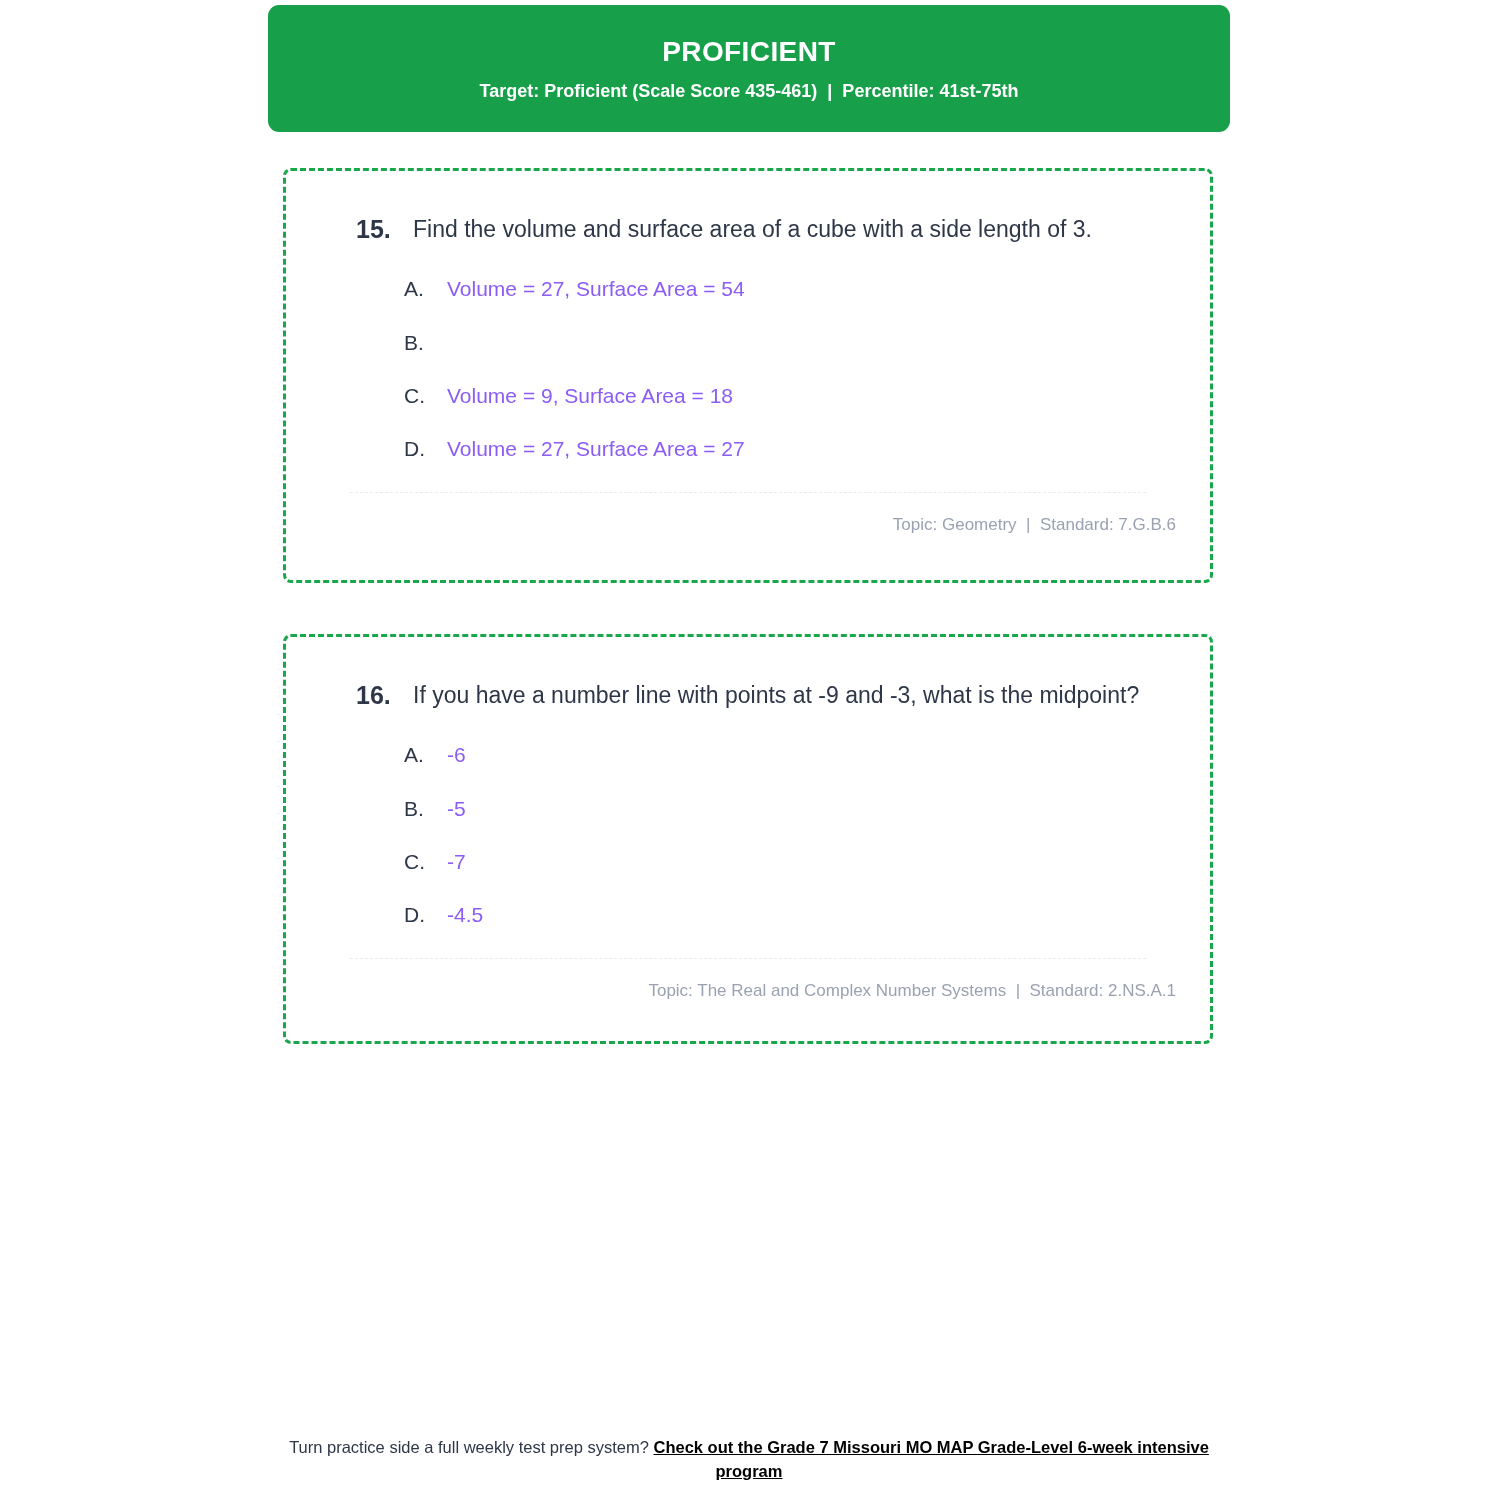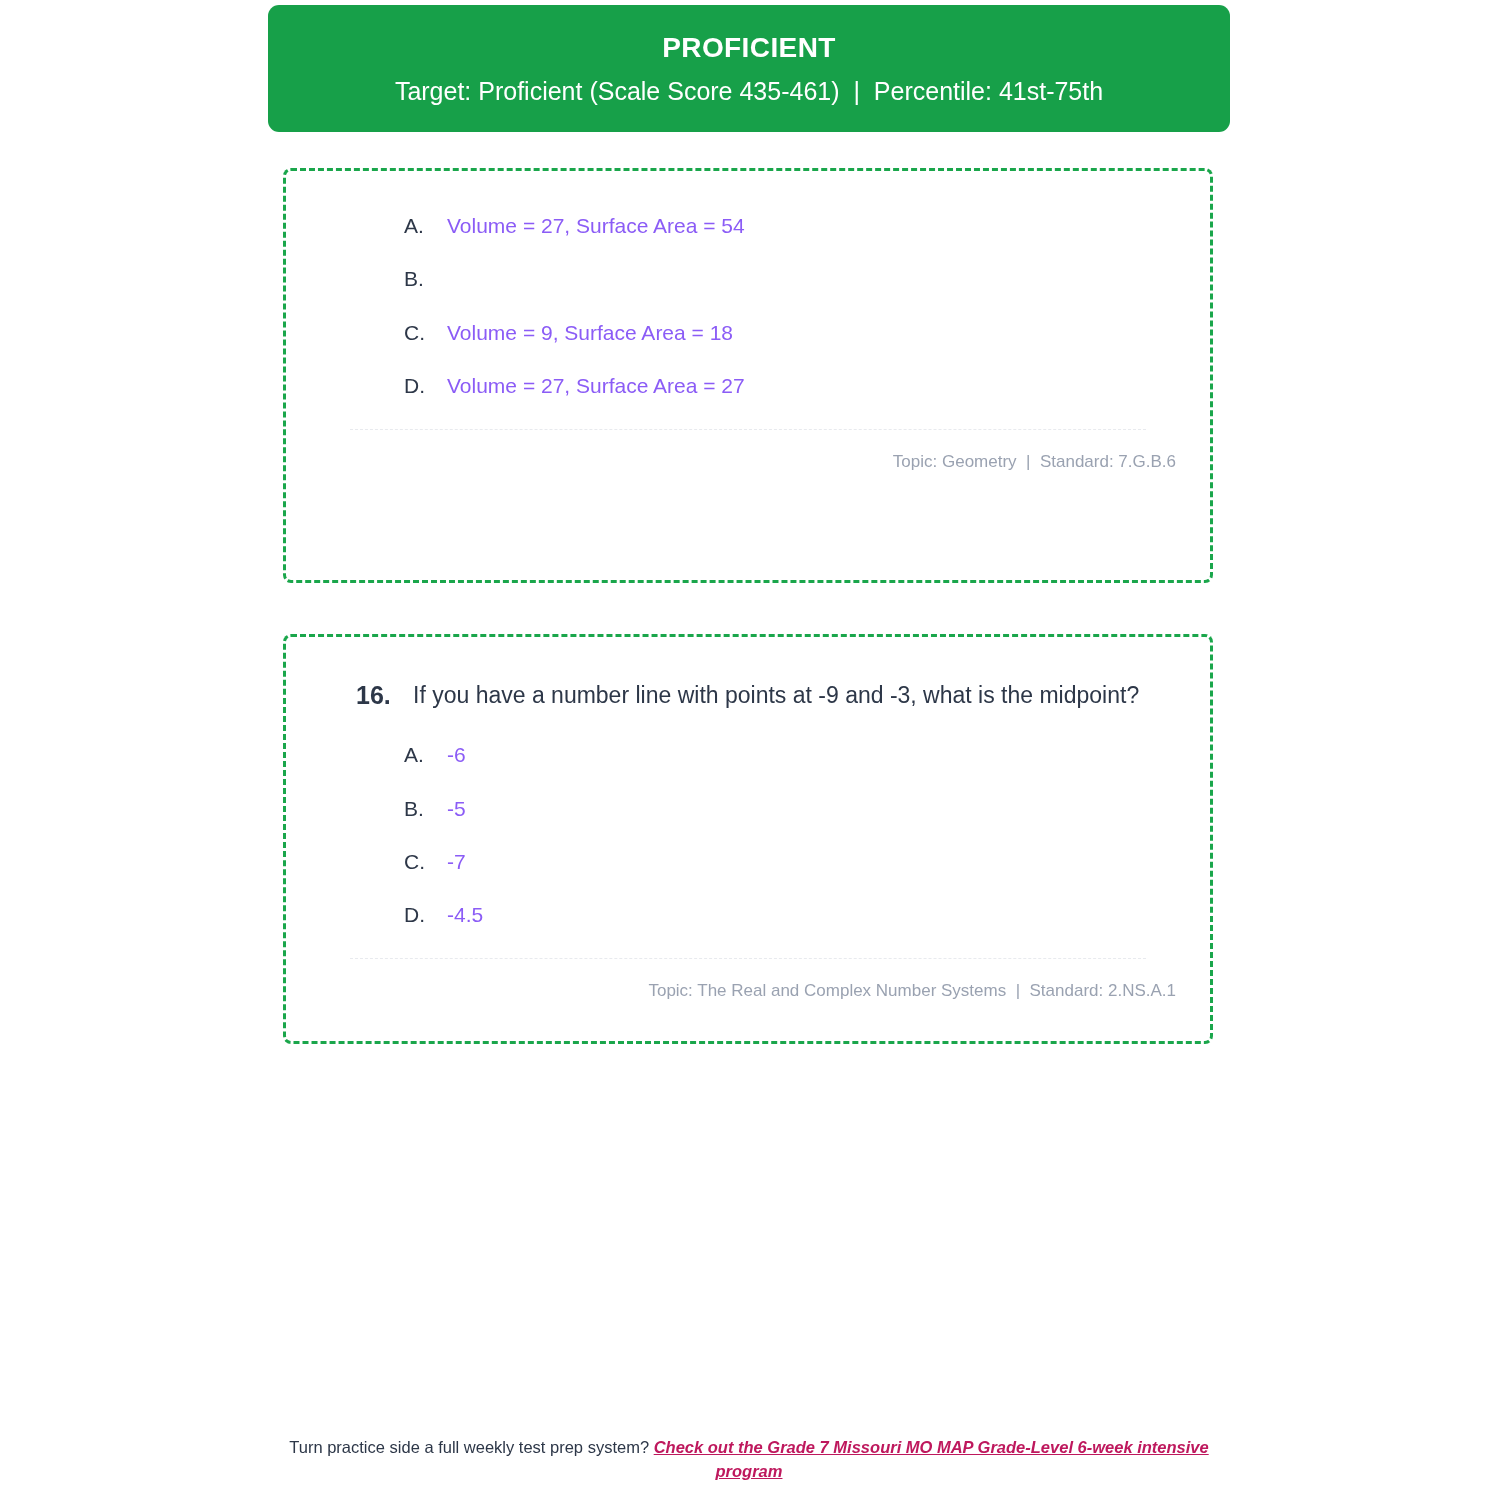--- a/index.html
+++ b/index.html
@@ -41,22 +41,22 @@
   .level-title {
     color: #ffffff;
     font-size: 28px;
     font-weight: bold;
     letter-spacing: 0.4px;
     line-height: 1.2;
     margin-bottom: 12px;
   }
   .level-meta {
     color: #ffffff;
-    font-size: 25px;
-    font-weight: normal;
+    font-size: 18px;
+    font-weight: bold;
     line-height: 1.2;
     white-space: pre;
   }
 
   
   .question-card {
     position: absolute;
     left: 283px;
     width: 930px;
     box-sizing: border-box;
@@ -136,37 +136,40 @@
     position: absolute;
     left: 268px;
     top: 1436px;
     width: 962px;
     text-align: center;
     color: #2d3748;
     font-size: 16.5px;
     line-height: 1.45;
   }
   .footer-link {
-    color: #be185d;
+    color: #000000;
     font-weight: bold;
     text-decoration: underline;
-    font-style: italic;
   }
 </style>
 </head>
 <body>
 
 <div class="page">
 
   <div class="level-banner">
     <div class="level-title">PROFICIENT</div>
     <div class="level-meta">Target: Proficient (Scale Score 435-461)  |  Percentile: 41st-75th</div>
   </div>
 
   <div class="question-card" id="card-0">
+    <div class="q-head">
+      <div class="q-number">15.</div>
+      <div class="q-text">Find the volume and surface area of a cube with a side length of 3.</div>
+    </div>
     <ul class="options">
       <li class="option-row">
         <span class="option-letter">A.</span>
         <span class="option-text">Volume = 27, Surface Area = 54</span>
       </li>
       <li class="option-row">
         <span class="option-letter">B.</span>
       </li>
       <li class="option-row">
         <span class="option-letter">C.</span>

